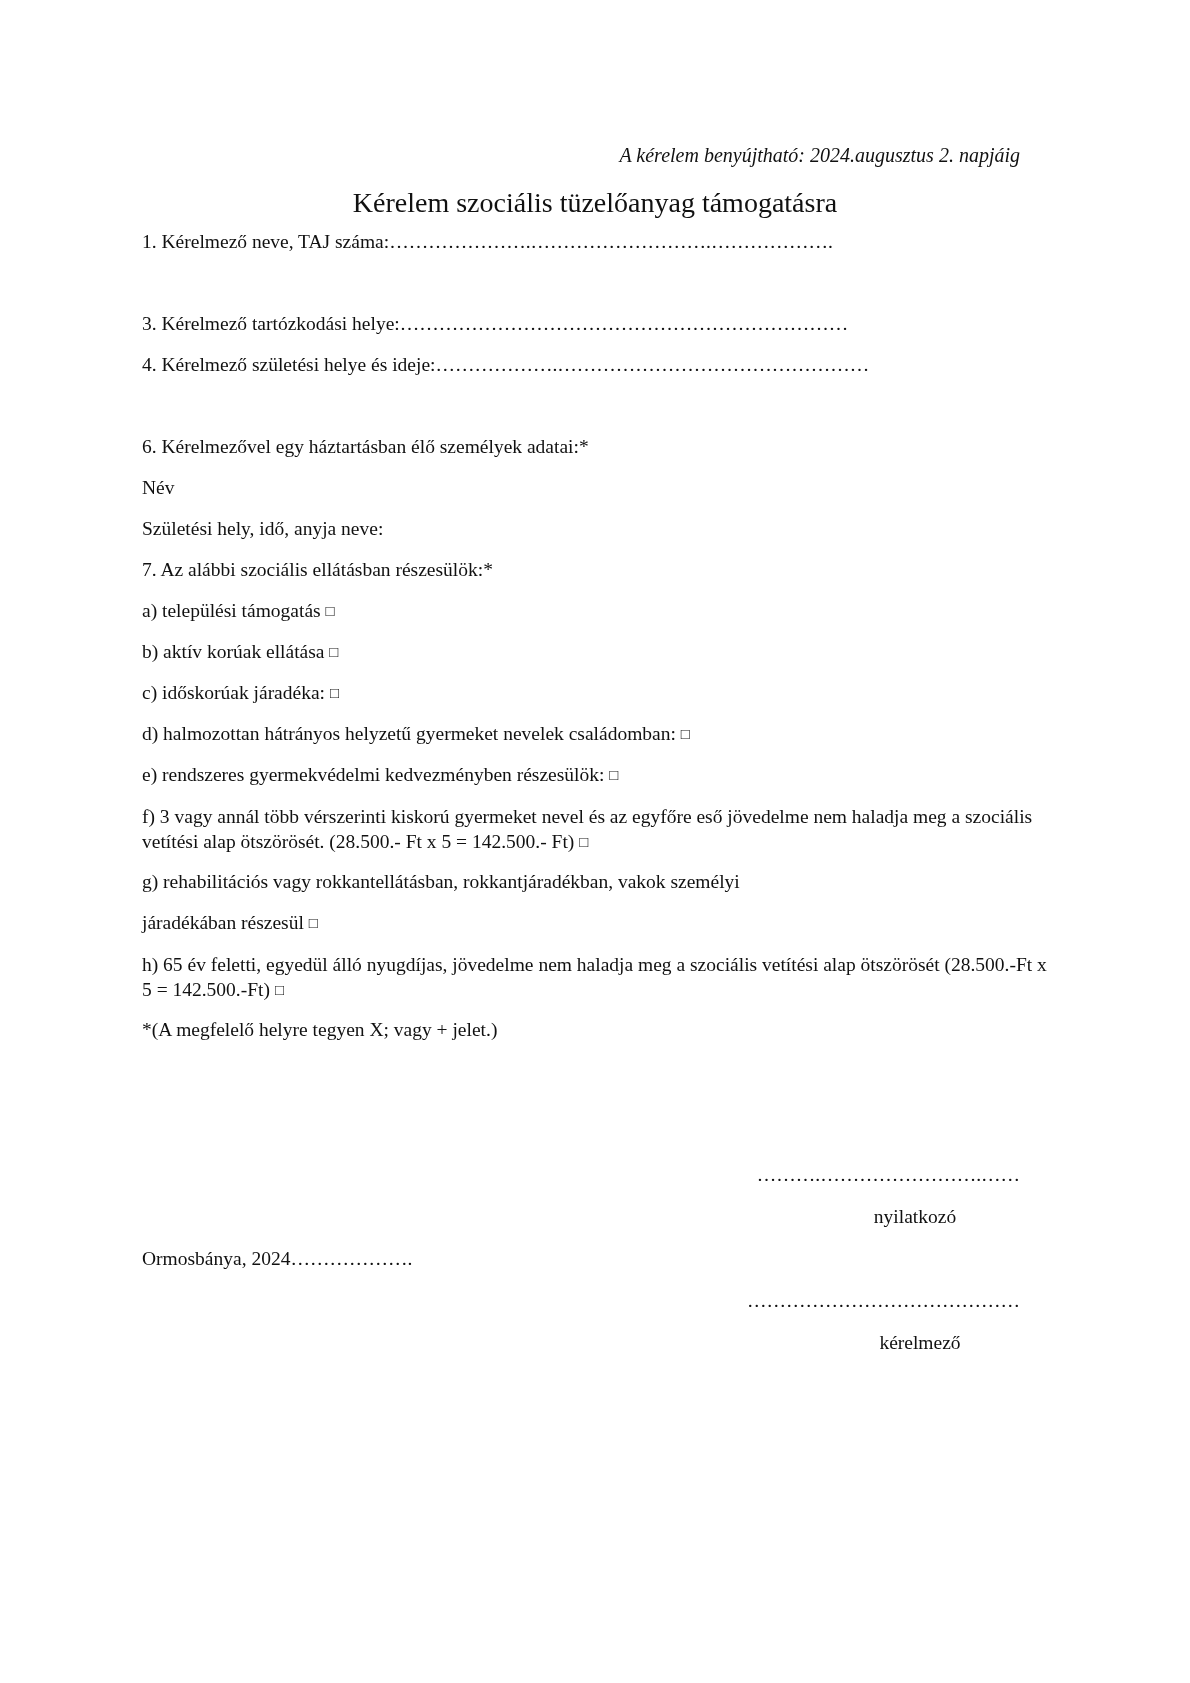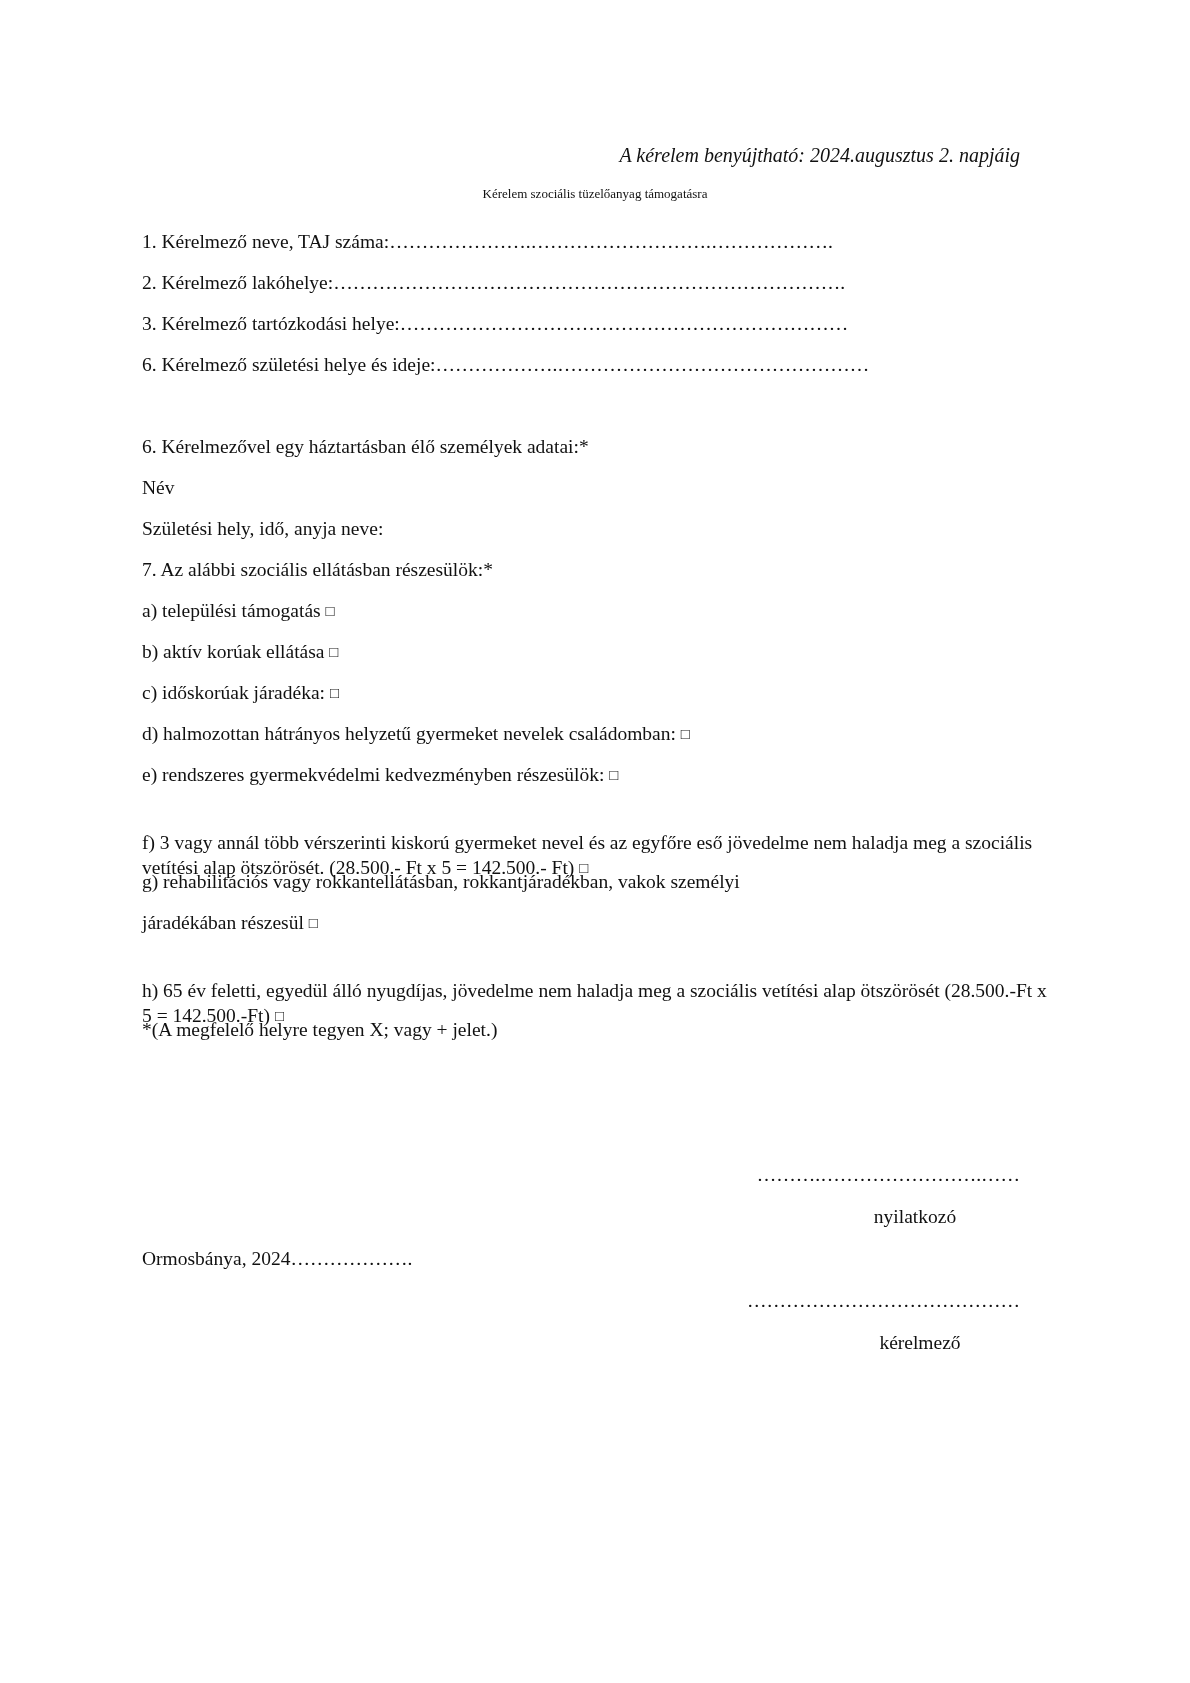--- a/index.html
+++ b/index.html
@@ -23,53 +23,49 @@
     }
     .abs { position: absolute; white-space: nowrap; line-height: 1.2; }
     .deadline {
       right: 134px; top: 143px;
       font-style: italic;
       font-size: 20px;
     }
     .title {
       left: 0; width: 1190px; top: 186px;
       text-align: center;
-      font-size: 13px;
+      font-size: 28px;
     }
     .line { left: 142px; }
     .wrap {
       left: 142px;
       width: 914px;
       white-space: normal;
       line-height: 1.3;
-      margin-top: 26px;
     }
     .box { font-size: 15px; position: relative; top: -1px; }
     .sig-dots { right: 134px; }
     .sig-label { text-align: center; }
   </style>
 </head>
 <body>
 
 <div class="page">
 
   <div class="abs deadline">A kérelem benyújtható: 2024.augusztus 2. napjáig</div>
   <div class="abs title">Kérelem szociális tüzelőanyag támogatásra</div>
 
   <div class="abs line" style="top:230px">
     <span>1. Kérelmező neve, TAJ száma:</span><span>………………….……………………….……………….</span>
   </div>
-  <div class="abs line" style="top:271px">
-    <span>2. Kérelmező lakóhelye:</span><span>…………………………………………………………………….</span>
-  </div>
   <div class="abs line" style="top:312px">
     <span>3. Kérelmező tartózkodási helye:</span><span>……………………………………………………………</span>
   </div>
   <div class="abs line" style="top:353px">
-    <span>6. Kérelmező születési helye és ideje:</span><span>……………….…………………………………………</span>
+    <span>4. Kérelmező születési helye és ideje:</span><span>……………….…………………………………………</span>
   </div>
 
   <div class="abs line" style="top:435px">6. Kérelmezővel egy háztartásban élő személyek adatai:*</div>
   <div class="abs line" style="top:476px">Név</div>
   <div class="abs line" style="top:517px">Születési hely, idő, anyja neve:</div>
 
   <div class="abs line" style="top:558px">7. Az alábbi szociális ellátásban részesülök:*</div>
 
   <div class="abs line" style="top:599px">
     <span>a) települési támogatás</span> <span class="box">□</span>

